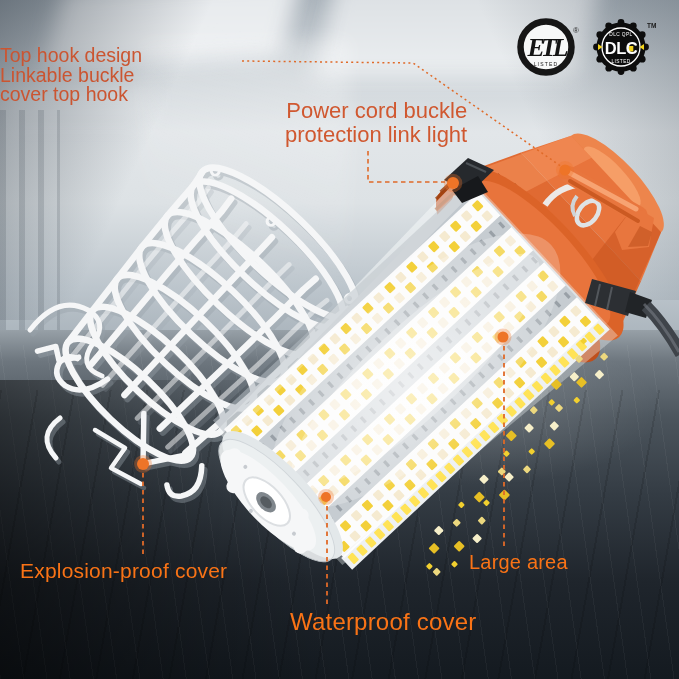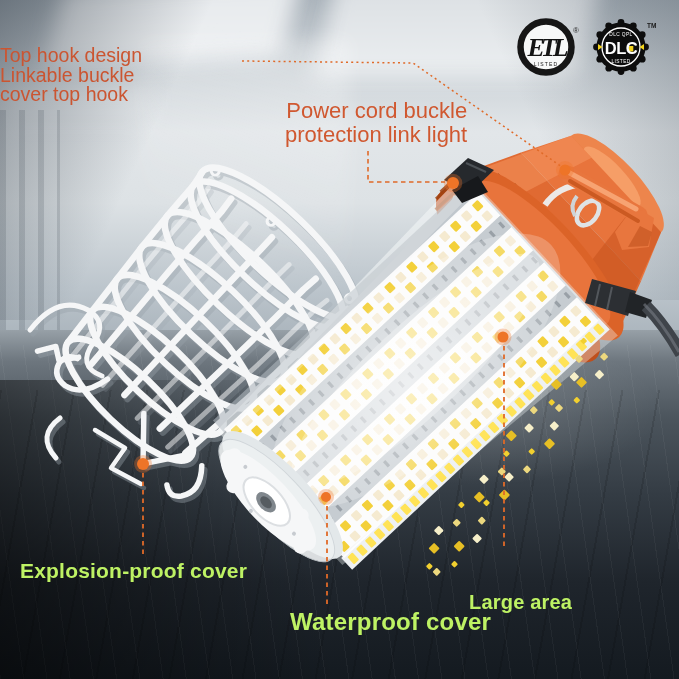--- a/index.html
+++ b/index.html
@@ -33,24 +33,24 @@
   
   svg.layer{position:absolute;left:0;top:0;}
   .glow{position:absolute;left:198px;top:238px;width:420px;height:290px;pointer-events:none;
     transform:rotate(-43deg);
     background:radial-gradient(ellipse 50% 50% at 50% 50%,rgba(255,255,255,.48),rgba(255,255,255,0) 68%);}
   
   .lbl{position:absolute;z-index:6;text-align:right;}
   .lbl-tophook{left:0;top:46px;width:240px;text-align:left;
     font-size:19.5px;line-height:19.5px;color:#cb5531;}
   .lbl-power{left:285px;top:99px;font-size:22px;line-height:23.5px;color:#d05830;}
-  .lbl-bold{font-weight:bold;color:#bef264;letter-spacing:.2px;}
+  .lbl-bold{font-weight:normal;color:#f97316;letter-spacing:.2px;}
   .lbl-explosion{left:20px;top:559px;font-size:21px;}
   .lbl-water{left:290px;top:608px;font-size:24px;}
-  .lbl-radiator{left:469px;top:551px;font-size:20px;line-height:22px;margin-top:40px;}
+  .lbl-radiator{left:469px;top:551px;font-size:20px;line-height:22px;}
 </style>
 </head>
 <body>
 
 <div class="stage">
 
   <div class="bg-top"></div>
   <div class="sky s1"></div>
   <div class="sky s2"></div>
   <div class="sky s3"></div>

